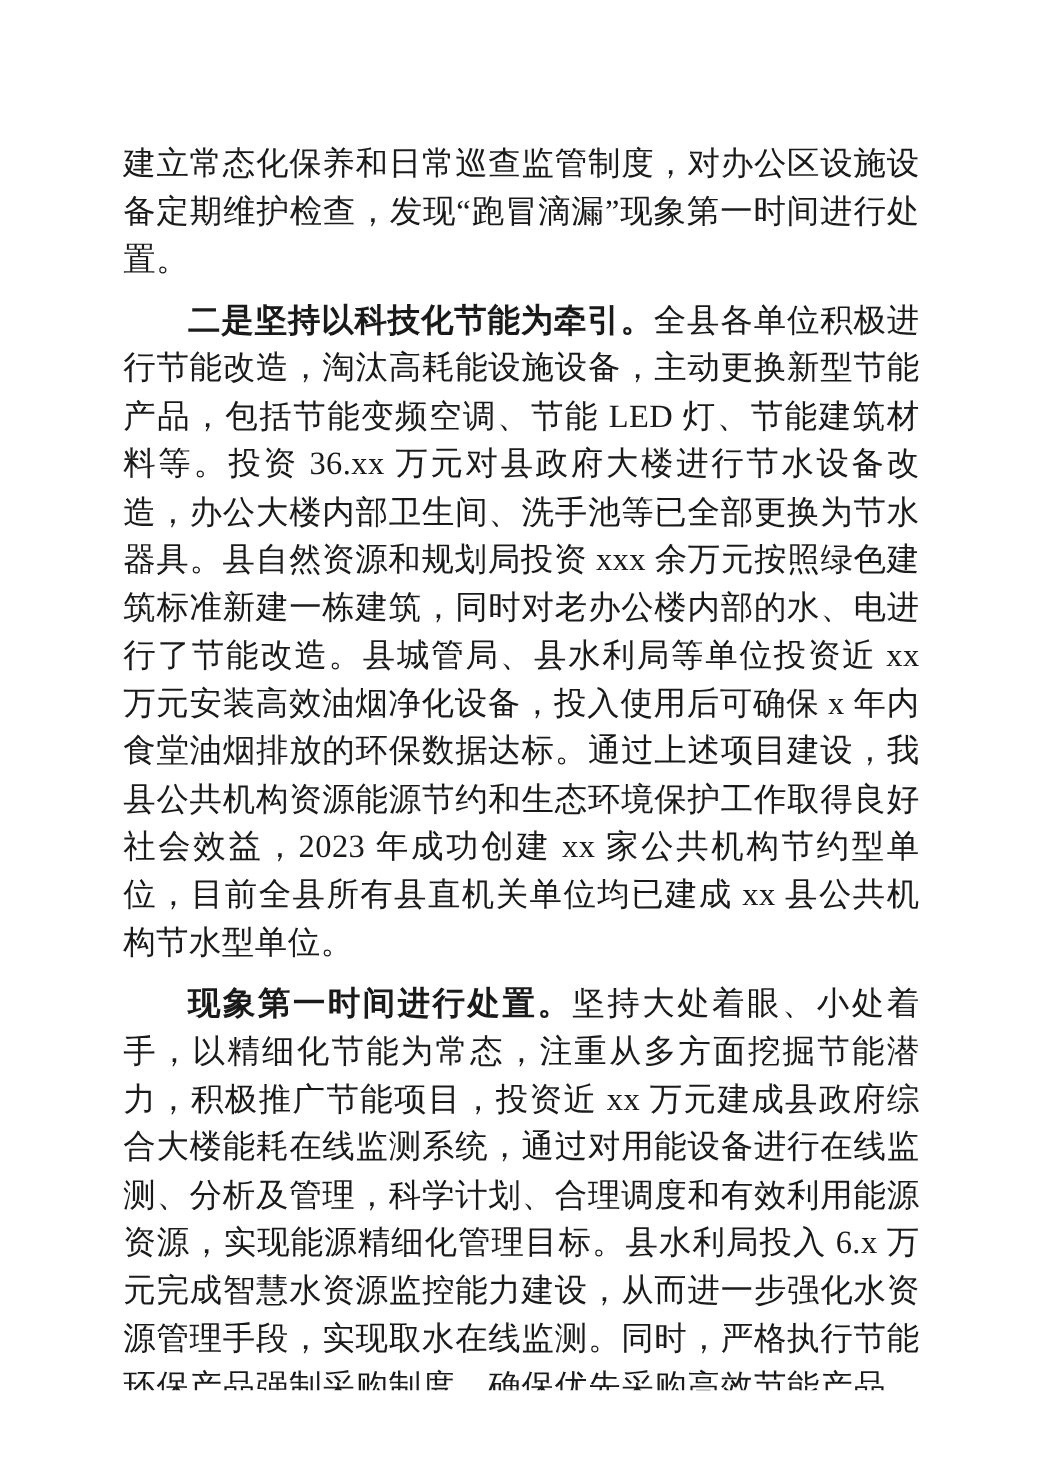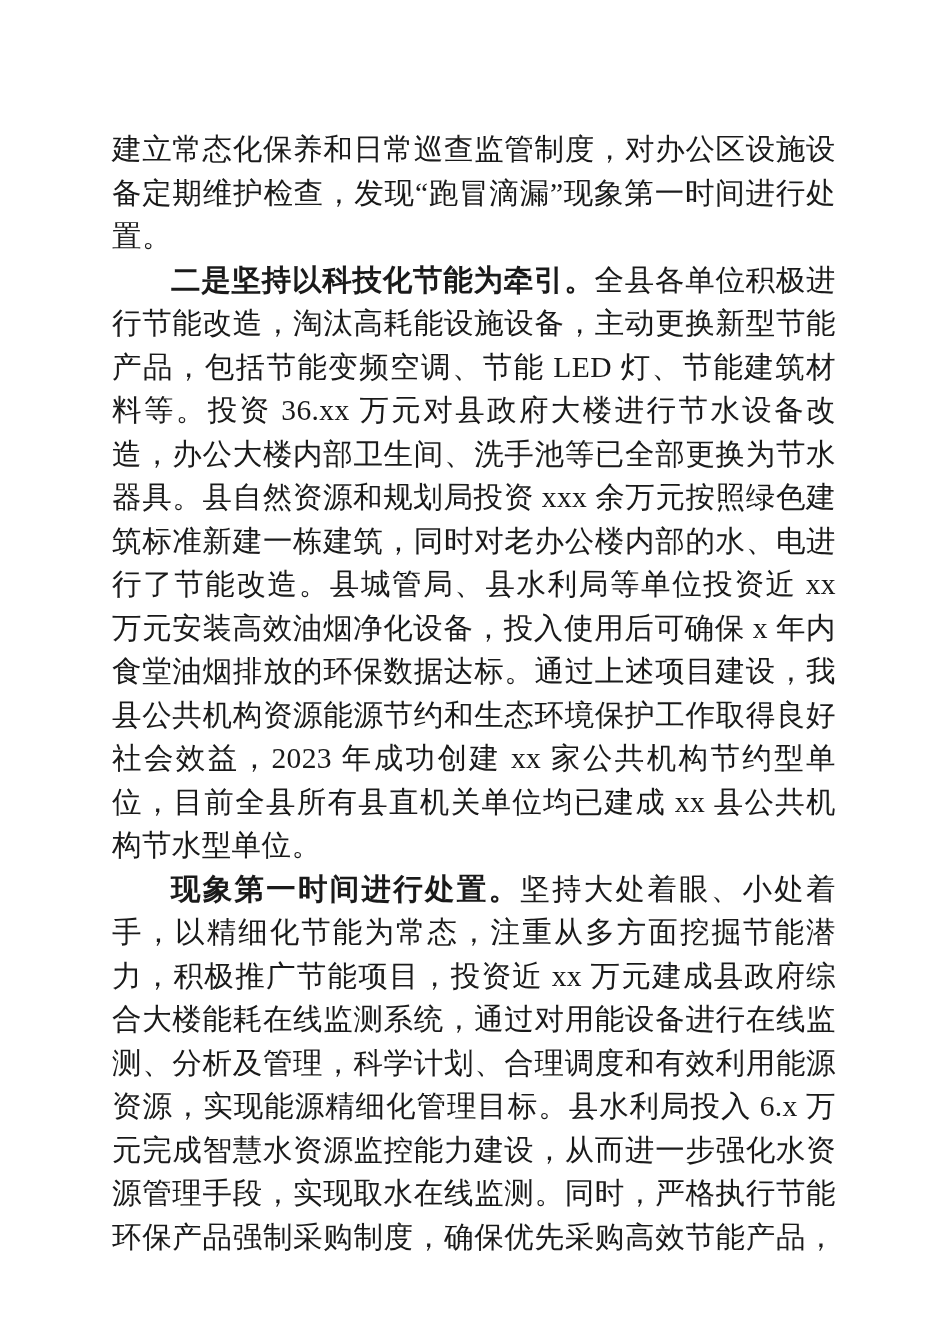--- a/index.html
+++ b/index.html
@@ -34,21 +34,21 @@
     font-size: 29.5px;
     line-height: 43.5px;
     text-align: justify;
     text-justify: inter-ideograph;
     letter-spacing: 0.4px;
     color: #1a1a1a;
     font-weight: normal;
   }
 
   .para + .para {
-    margin-top: 0;
+    margin-top: 12px;
   }
 
   .para.indent {
     text-indent: 2em;
   }
 
   .lead {
     font-weight: bold;
   }
 

